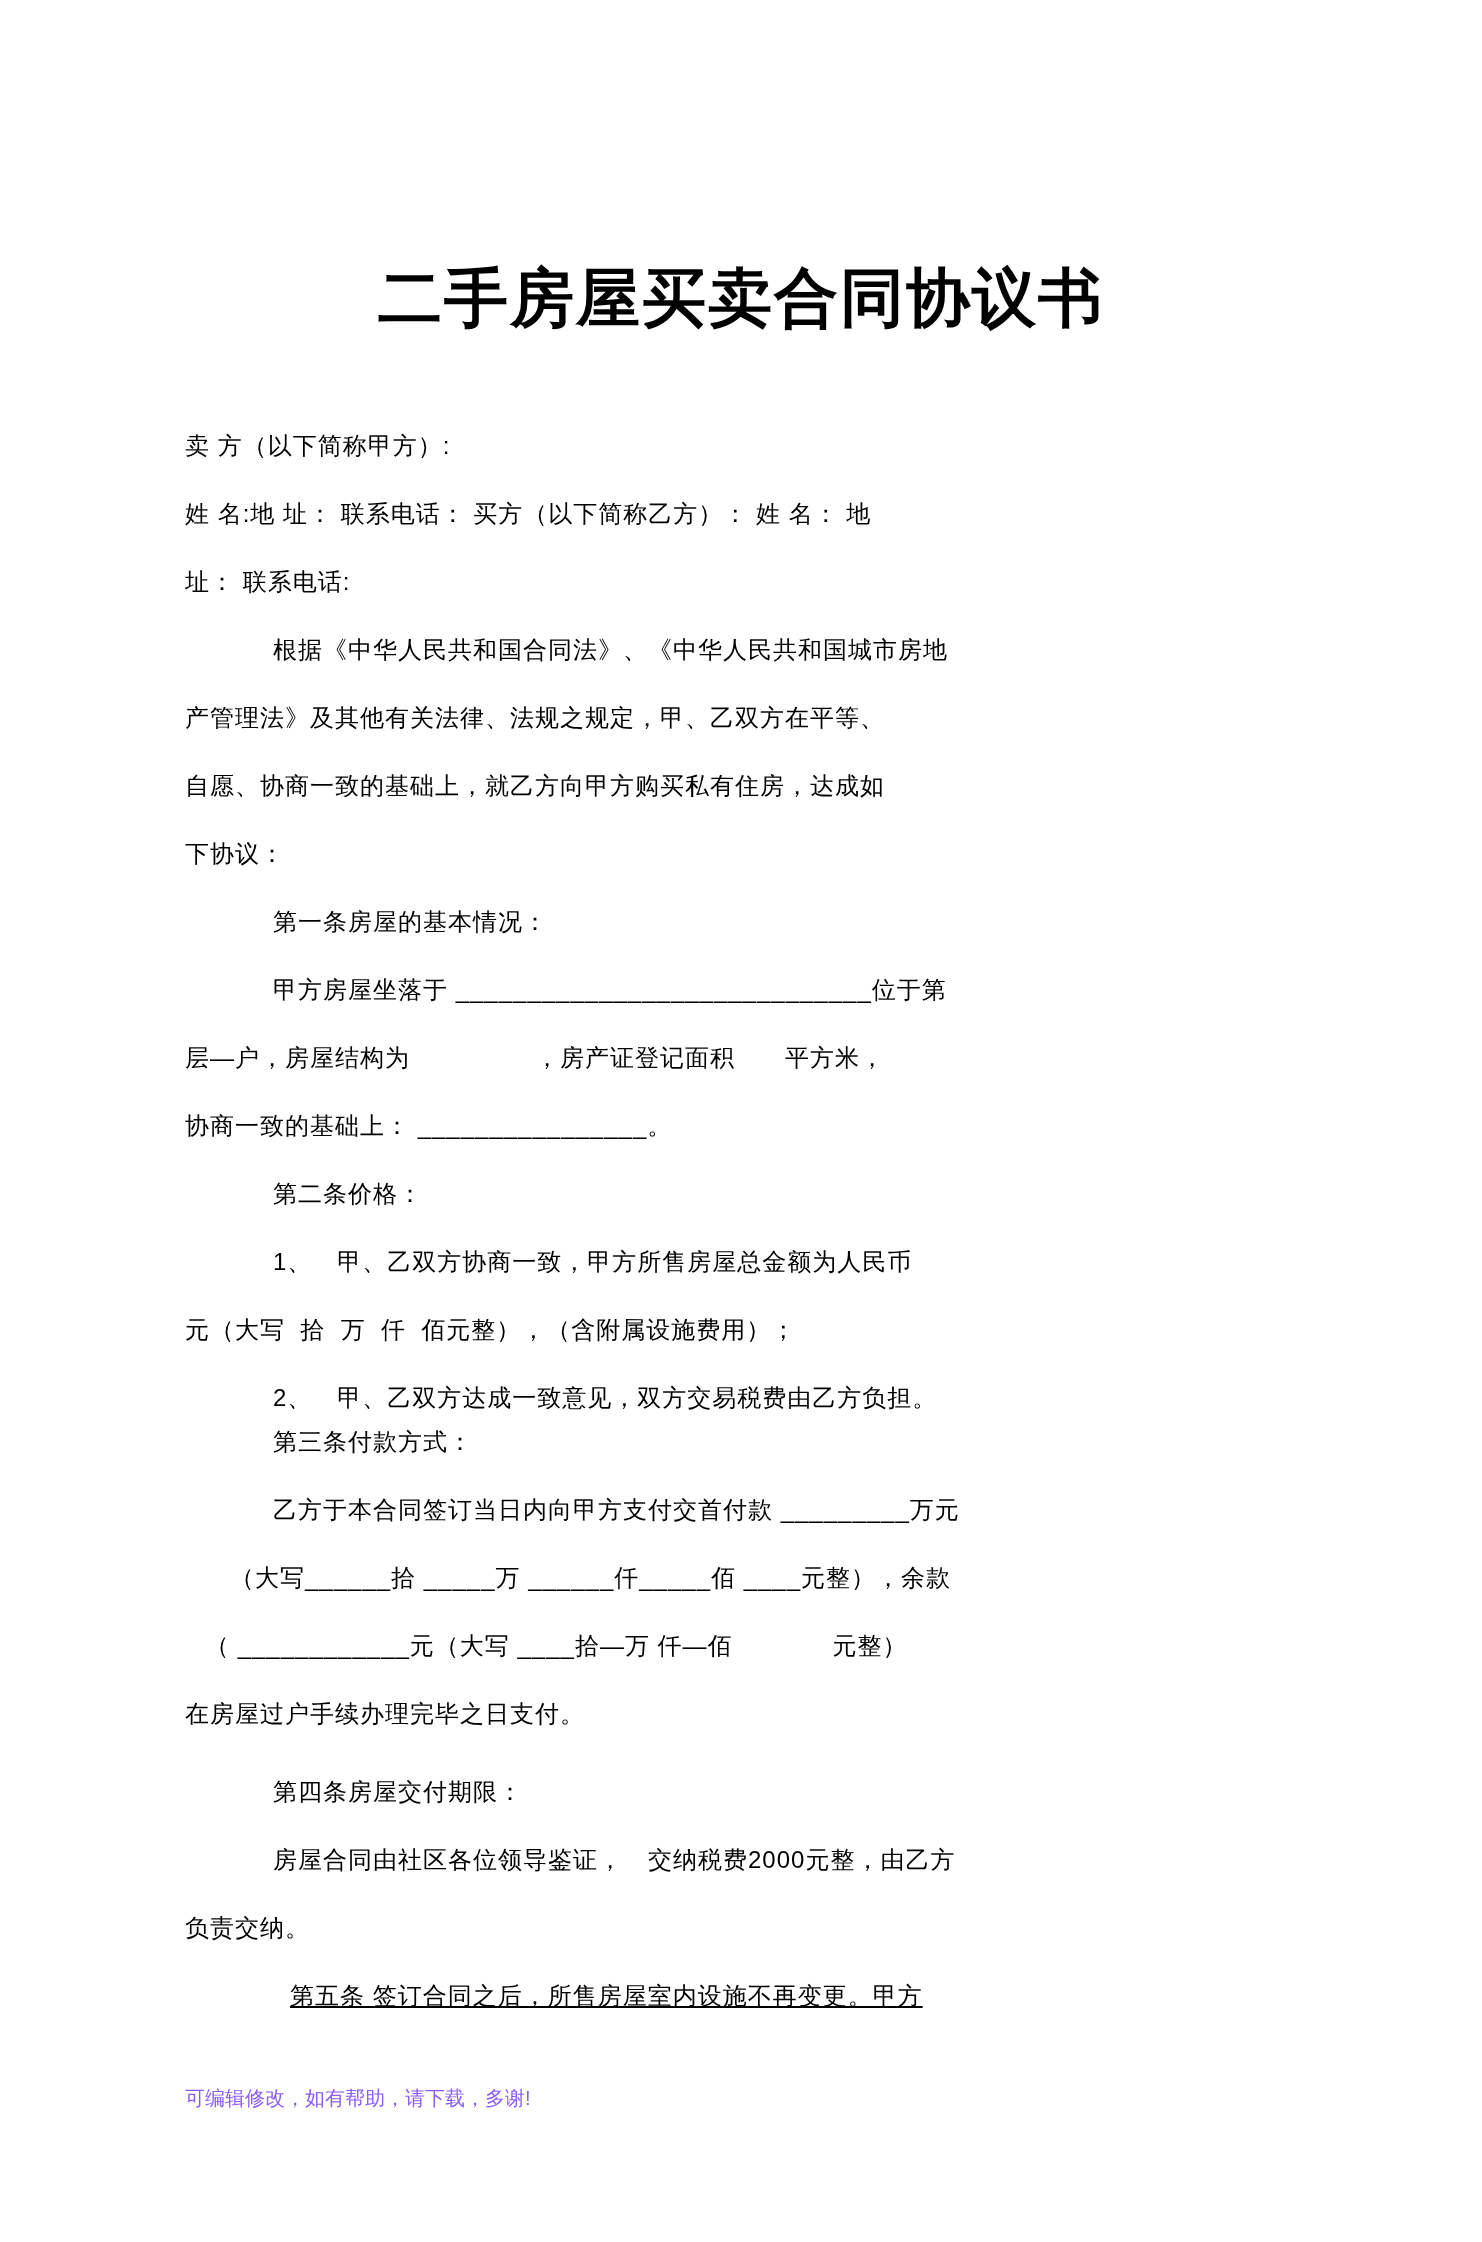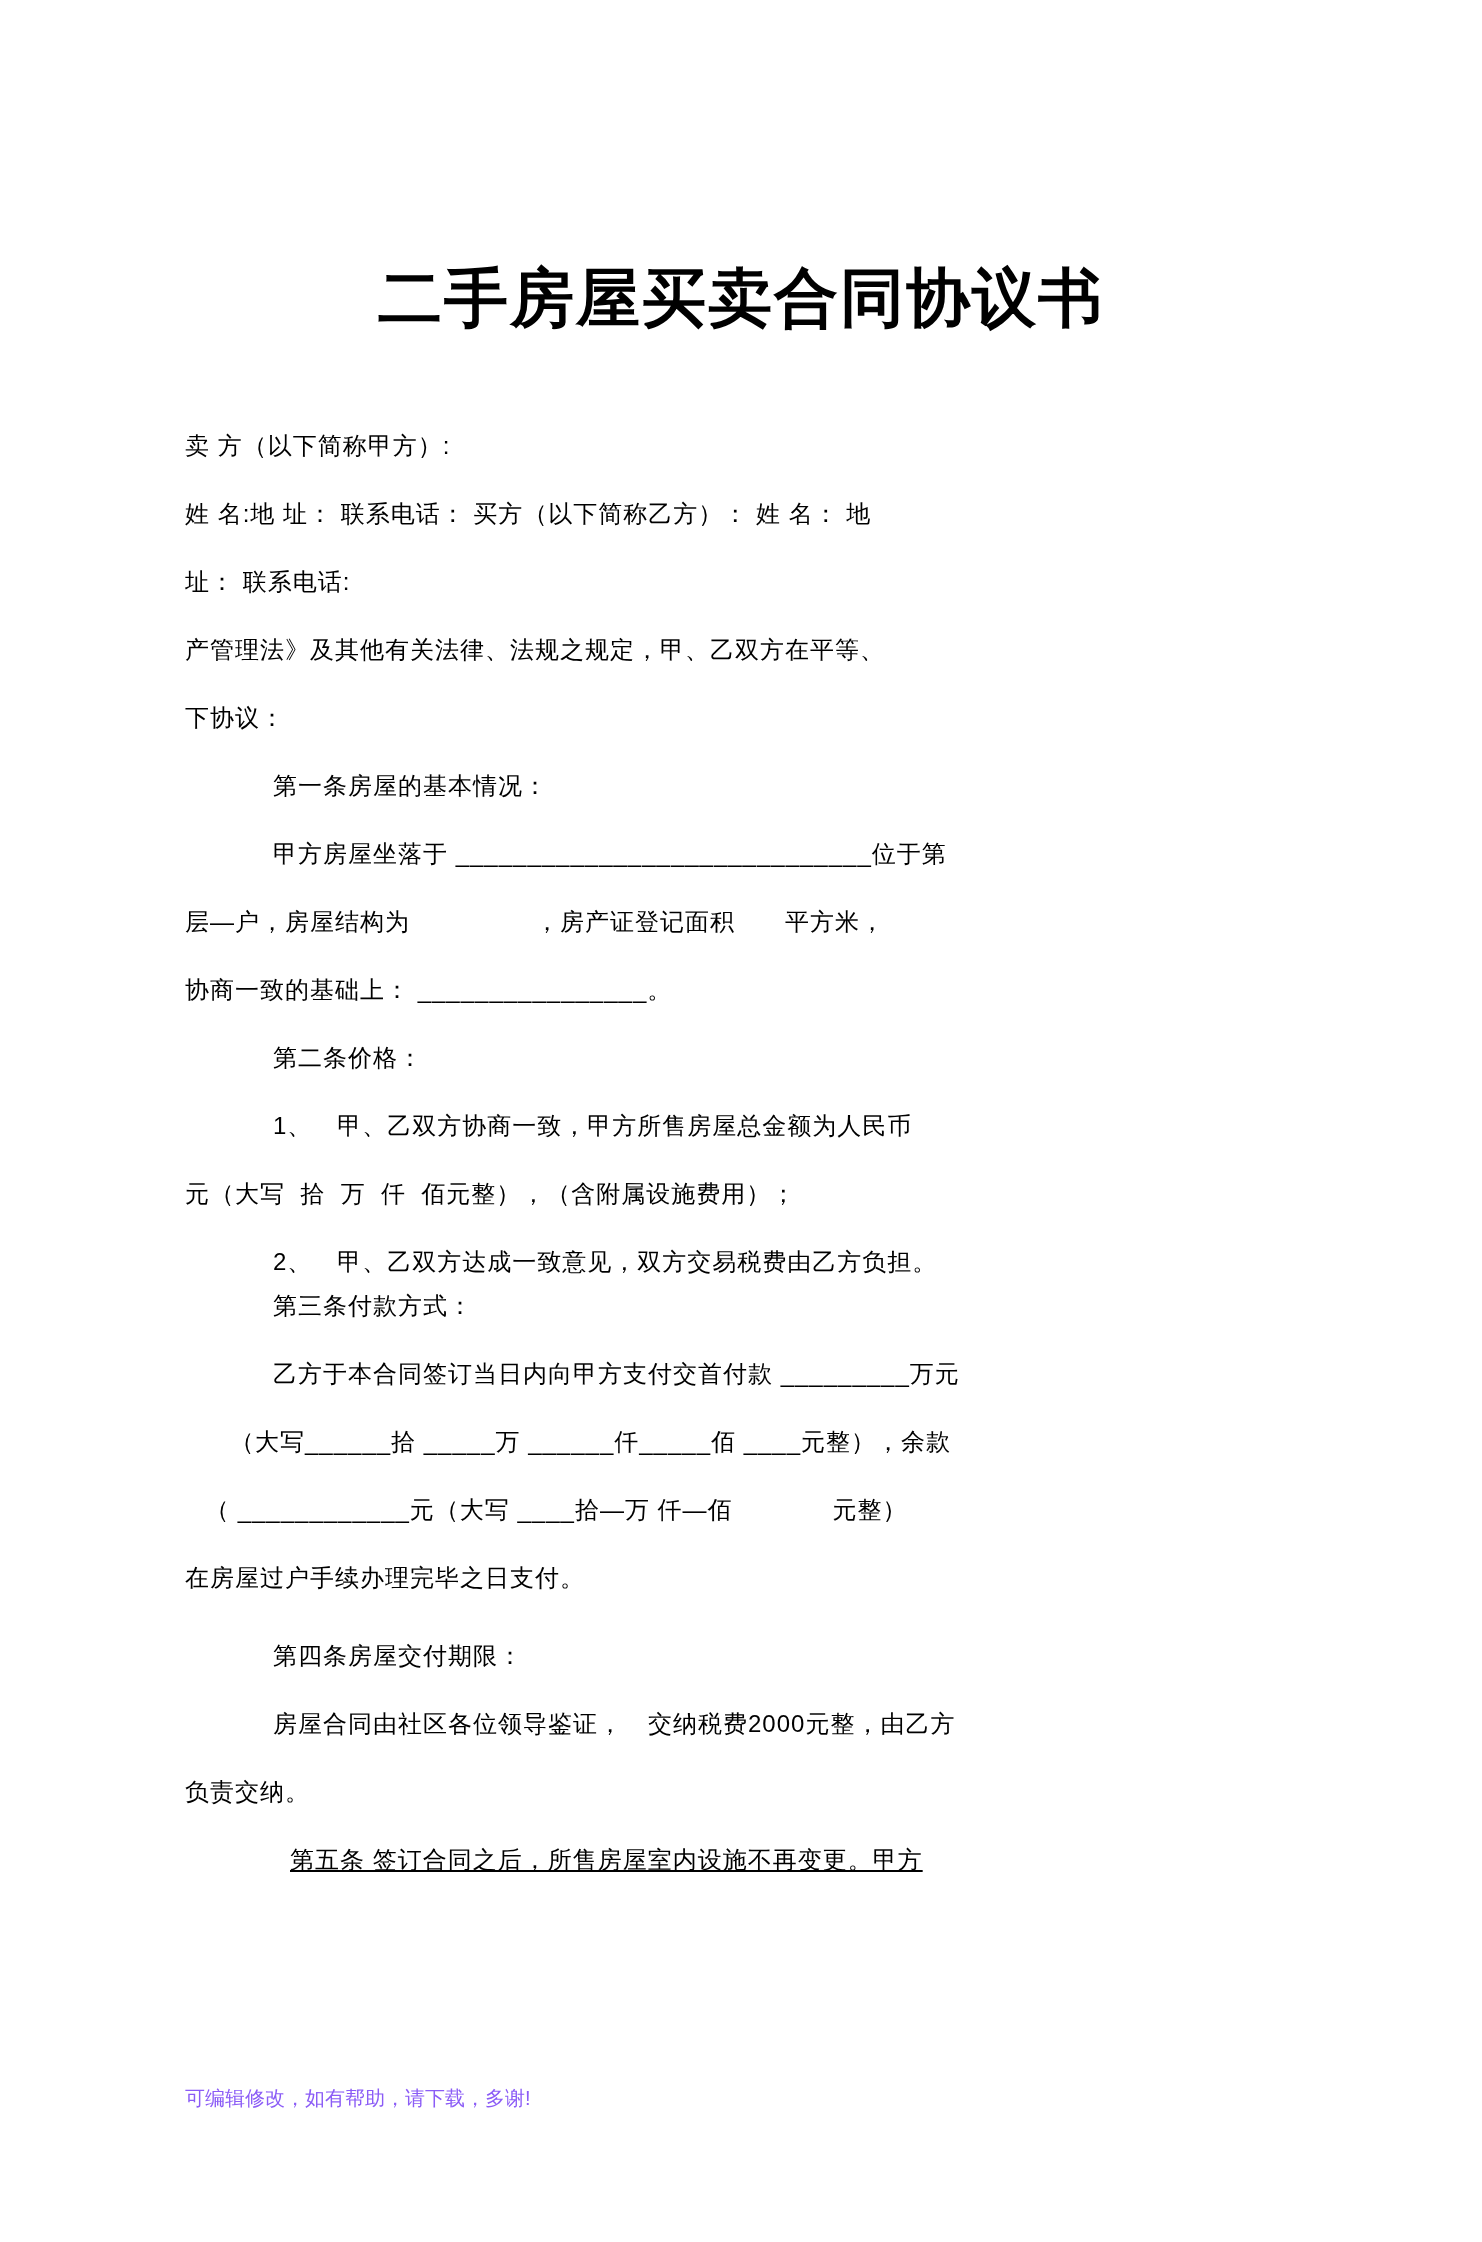--- a/index.html
+++ b/index.html
@@ -60,21 +60,23 @@
 <body>
 
 <div class="page">
 
   <div class="title">二手房屋买卖合同协议书</div>
 
   <div class="doc">
     <div class="line">卖 方（以下简称甲方）:</div>
     <div class="line">姓 名:地 址： 联系电话： 买方（以下简称乙方）： 姓 名： 地</div>
     <div class="line">址： 联系电话:</div>
+    <div class="line ind2">根据《中华人民共和国合同法》、《中华人民共和国城市房地</div>
     <div class="line">产管理法》及其他有关法律、法规之规定，甲、乙双方在平等、</div>
+    <div class="line">自愿、协商一致的基础上，就乙方向甲方购买私有住房，达成如</div>
     <div class="line">下协议：</div>
     <div class="line ind2">第一条房屋的基本情况：</div>
     <div class="line ind2">甲方房屋坐落于 _____________________________位于第</div>
     <div class="line">层—户，房屋结构为　　　　　，房产证登记面积　　平方米，</div>
     <div class="line">协商一致的基础上： ________________。</div>
     <div class="line ind2">第二条价格：</div>
     <div class="line ind2">1、　甲、乙双方协商一致，甲方所售房屋总金额为人民币</div>
     <div class="line">元（大写  拾  万  仟  佰元整），（含附属设施费用）；</div>
     <div class="line ind2">2、　甲、乙双方达成一致意见，双方交易税费由乙方负担。</div>
     <div class="line ind2 tight">第三条付款方式：</div>

